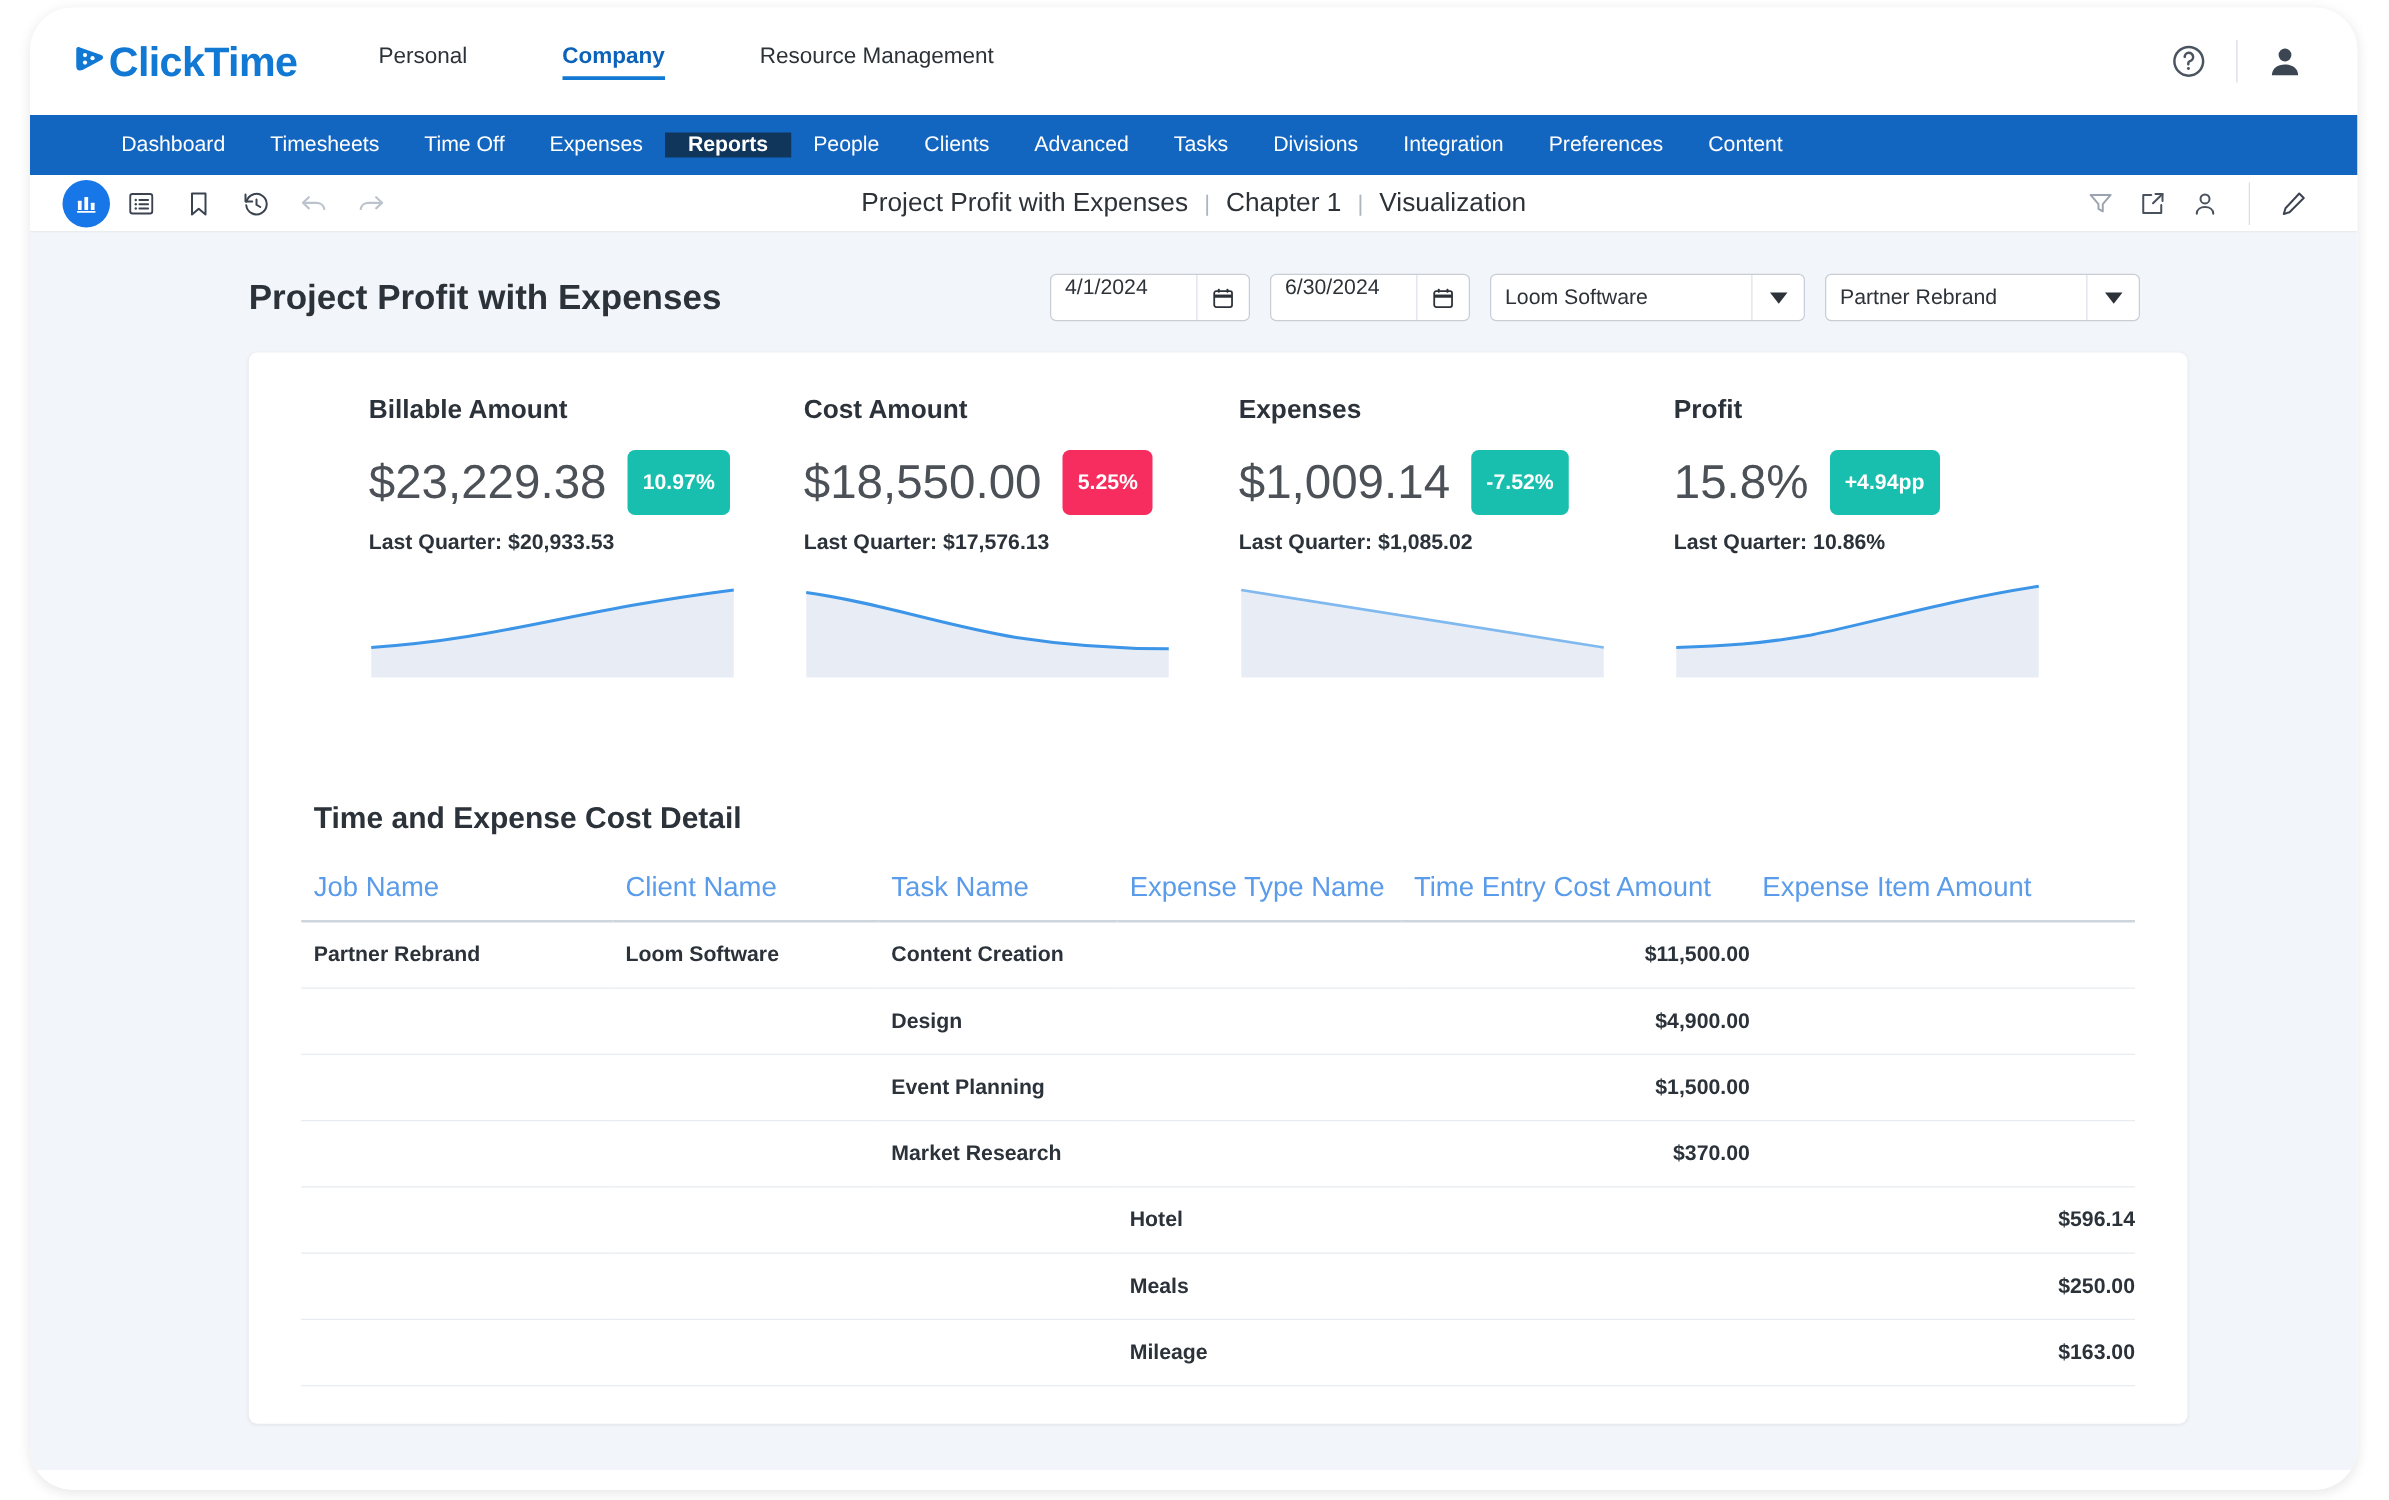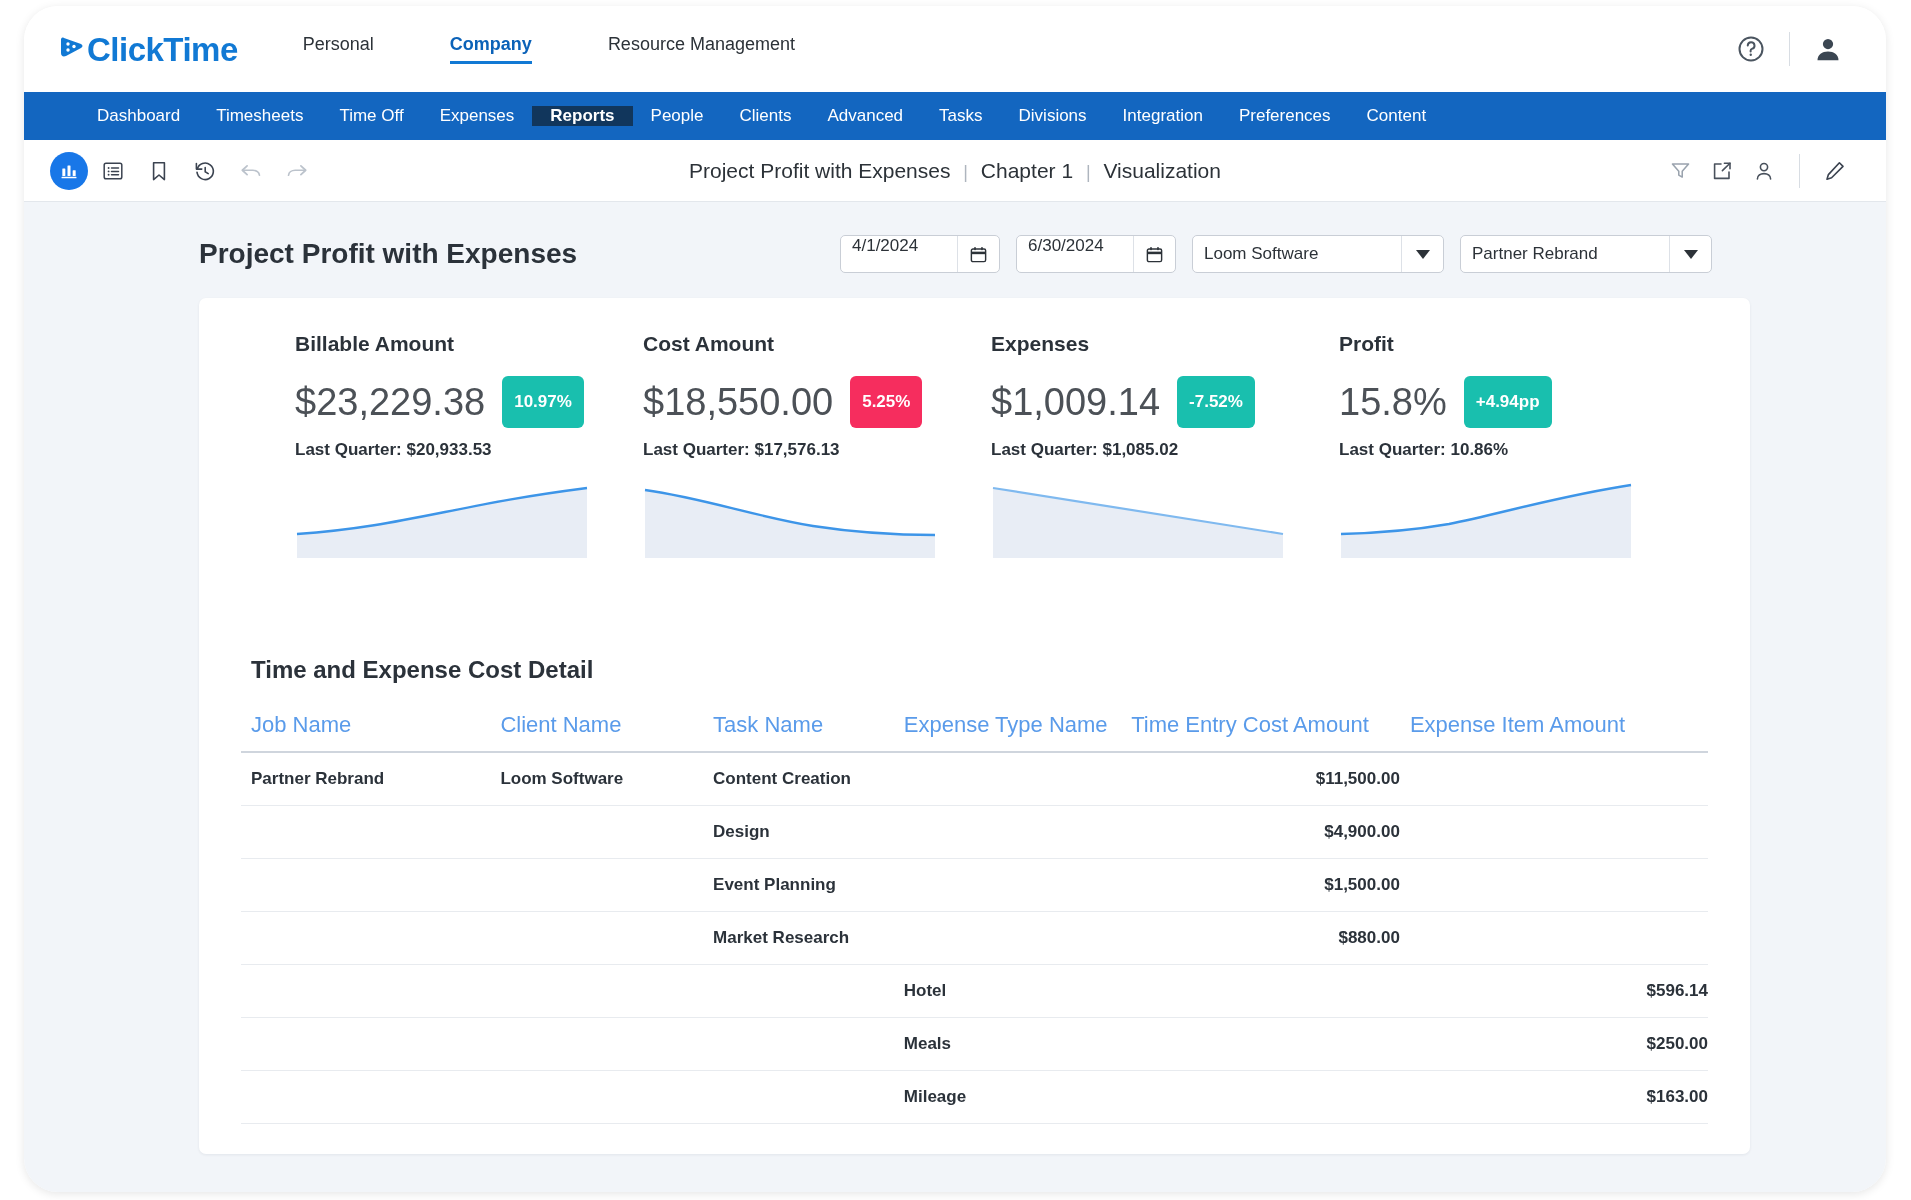--- a/index.html
+++ b/index.html
@@ -97,21 +97,21 @@
     cursor: pointer;
     white-space: nowrap;
   }
   .mainnav-item.active {
     background: #11365c;
     font-weight: bold;
   }
 
   
   .reportbar {
-    height: 62px;
+    height: 46px;
     background: #ffffff;
     border-bottom: 1px solid #e3e7ec;
     display: flex;
     align-items: center;
     position: relative;
     padding-left: 26px;
   }
   .rb-left { display: flex; align-items: center; gap: 4px; }
   .rb-chip {
     width: 38px; height: 38px;
@@ -589,21 +589,21 @@
               <td>Event Planning</td>
               <td></td>
               <td class="num">$1,500.00</td>
               <td class="num"></td>
             </tr>
             <tr>
               <td class="blank"></td>
               <td class="blank"></td>
               <td>Market Research</td>
               <td></td>
-              <td class="num">$880.00</td>
+              <td class="num">$370.00</td>
               <td class="num"></td>
             </tr>
             <tr>
               <td class="blank"></td>
               <td class="blank"></td>
               <td class="blank"></td>
               <td>Hotel</td>
               <td class="num"></td>
               <td class="num">$596.14</td>
             </tr>

